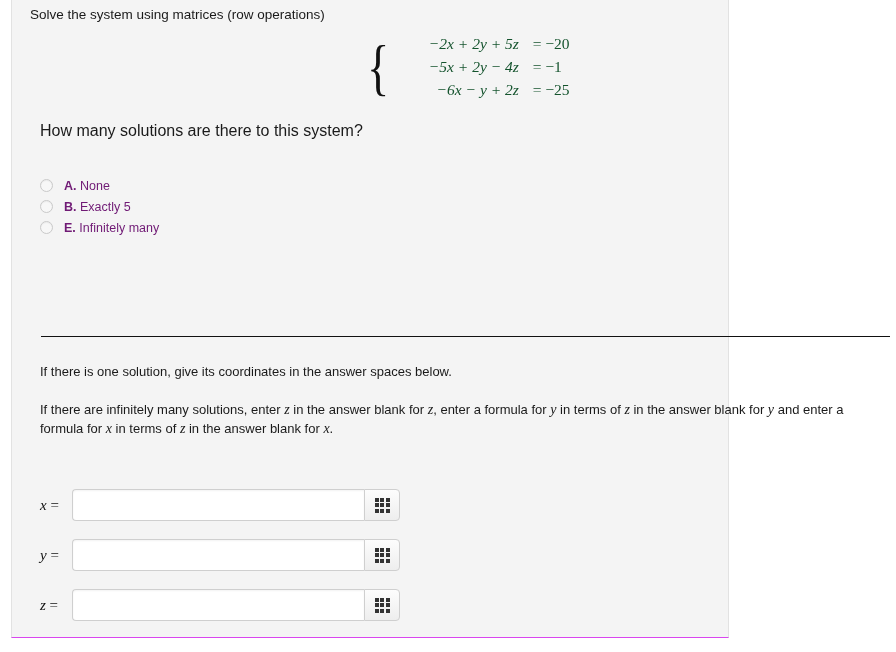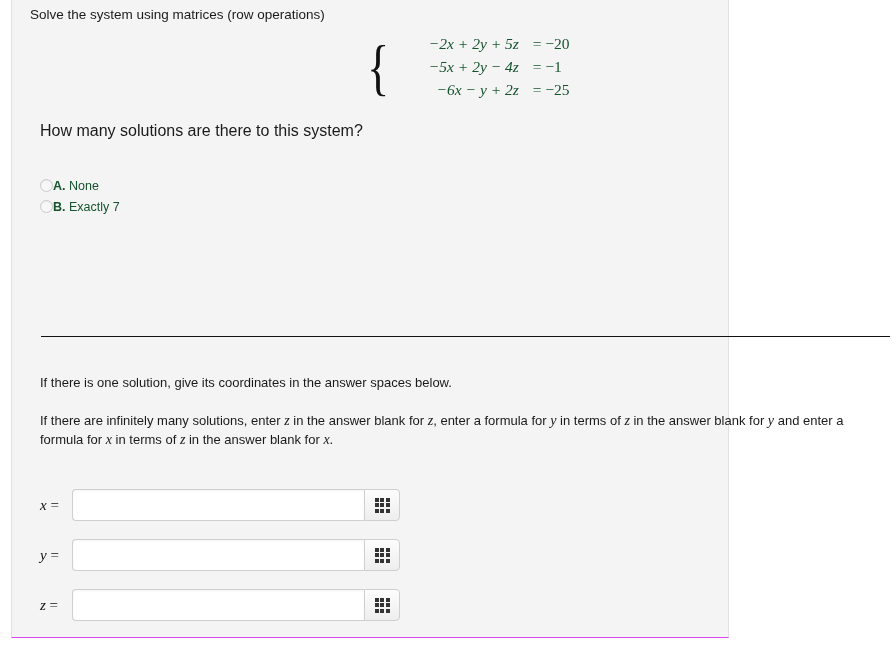--- a/index.html
+++ b/index.html
@@ -113,43 +113,44 @@
     width: 13px;
     height: 13px;
     border-radius: 50%;
     border: 1px solid #c9c9c9;
     background: #f7f7f7;
     box-shadow: inset 0 1px 1px rgba(0,0,0,0.05);
     box-sizing: border-box;
     flex: 0 0 auto;
   }
   .choice-label {
+    margin-left: 11px;
     font-size: 12.5px;
-    color: #14532d;
+    color: #701a75;
     white-space: nowrap;
   }
   .choice-letter {
     font-weight: bold;
   }
 
   
   .divider {
     position: absolute;
     left: 29px;
     top: 336px;
     width: 849px;
     height: 0;
     border-top: 1.6px solid #111;
   }
 
   
   .instructions {
     position: absolute;
     left: 28px;
-    top: 373px;
+    top: 362px;
     width: 834px;
   }
   .instr-p {
     font-size: 13px;
     color: #1a1a1a;
     line-height: 19px;
     margin: 0 0 19px 0;
   }
   .instr-p .mi {
     font-family: "Liberation Serif", serif;
@@ -256,25 +257,29 @@
 
     <div class="choices">
 
       <div class="choice">
         <span class="radio"></span>
         <span class="choice-label"><span class="choice-letter">A.</span> <span>None</span></span>
       </div>
 
       <div class="choice">
         <span class="radio"></span>
-        <span class="choice-label"><span class="choice-letter">B.</span> <span>Exactly 7</span></span>
-      </div>
-
-
-
+        <span class="choice-label"><span class="choice-letter">B.</span> <span>Exactly 5</span></span>
+      </div>
+
+
+
+      <div class="choice">
+        <span class="radio"></span>
+        <span class="choice-label"><span class="choice-letter">E.</span> <span>Infinitely many</span></span>
+      </div>
 
 
     </div>
 
     <div class="divider"></div>
 
     <div class="instructions">
 
       <p class="instr-p">If there is one solution, give its coordinates in the answer spaces below.</p>
 

